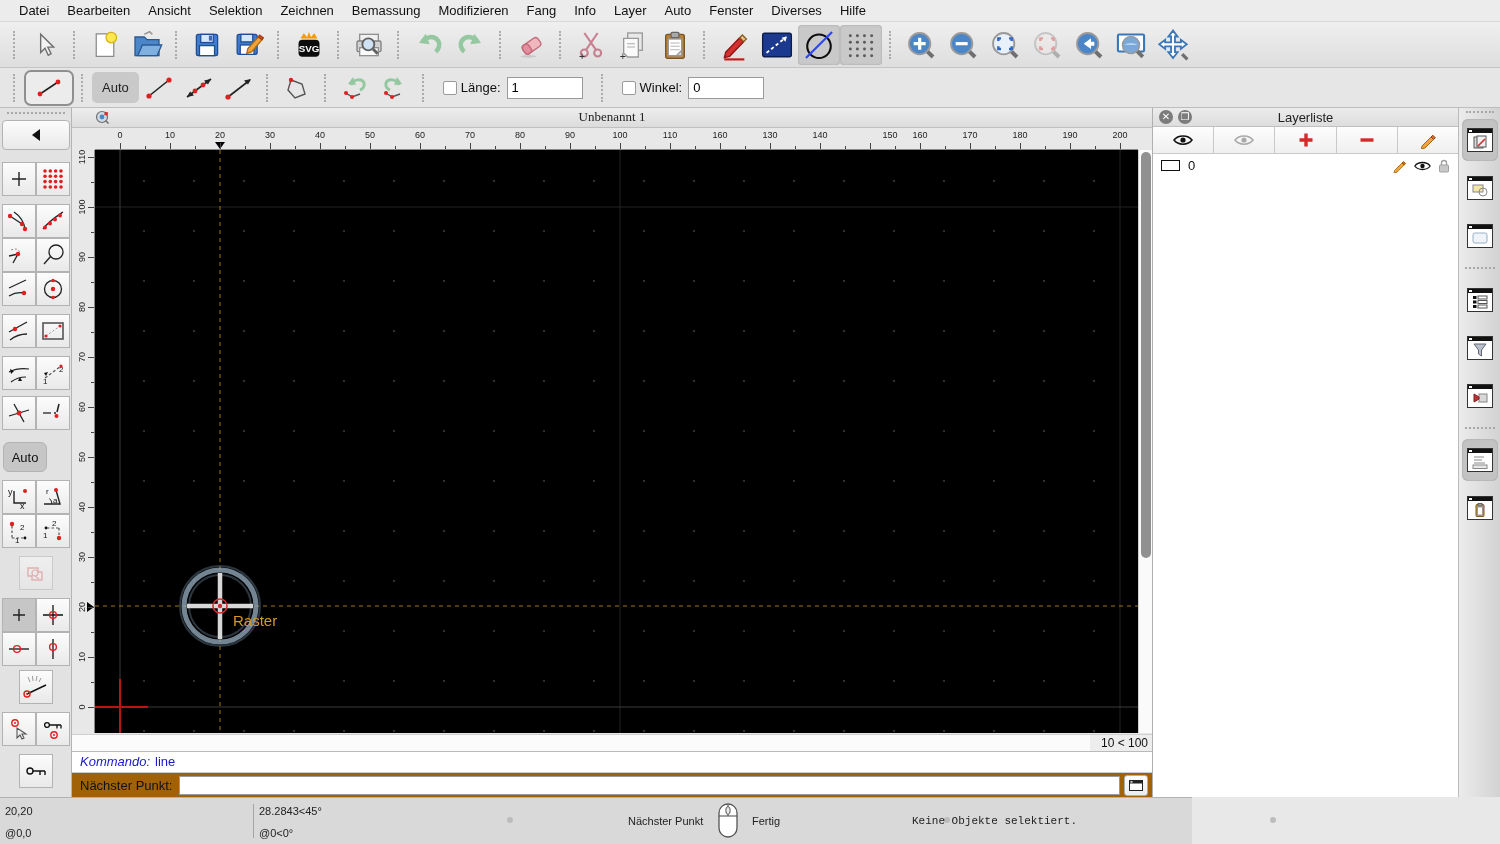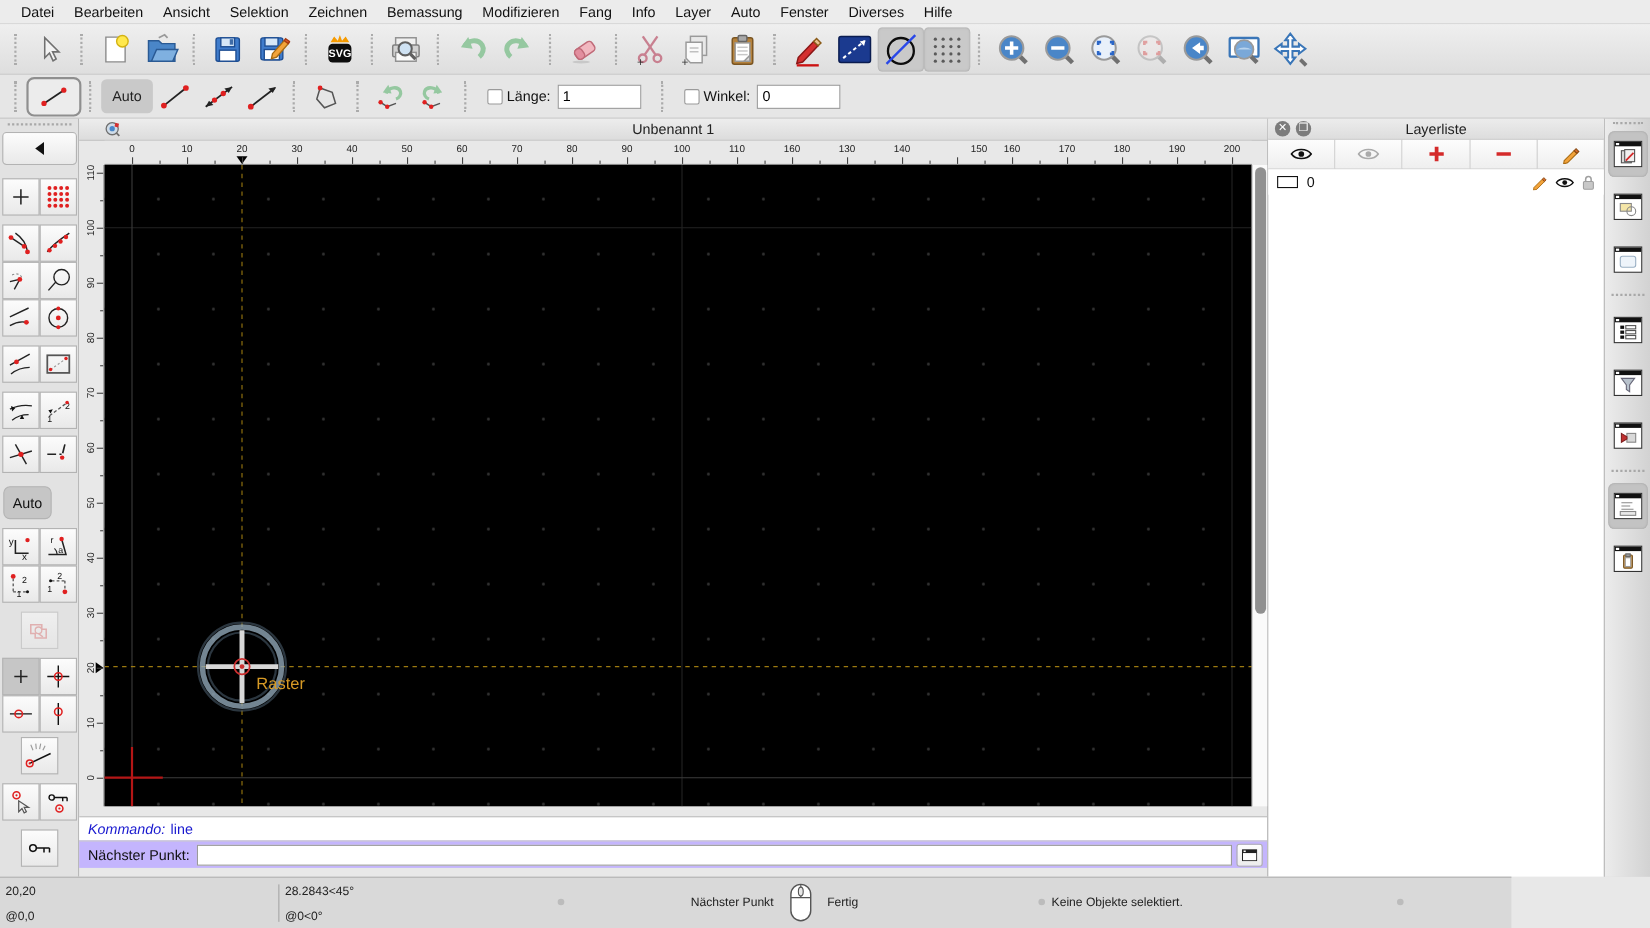--- a/index.html
+++ b/index.html
@@ -46,21 +46,21 @@
     border:1px solid #b3b3b3; display:flex; align-items:center; justify-content:center; }
   .pbtn.pressed { background:#c6c6c6; }
   .pbtn.wide { width:68px; height:30px; border-radius:4px; }
   .pbtn.autop { width:44px; height:30px; border-radius:6px; background:#c6c6c6; font-size:13px; align-self:flex-start; margin-left:3px; }
   .pbtn.disabled { opacity:.5; }
   .pal-gap8 { height:8px; flex:0 0 auto; } .pal-gap12 { height:12px; flex:0 0 auto; }
   .pal-gap6 { height:6px; flex:0 0 auto; } .pal-gap4 { height:4px; flex:0 0 auto; }
   
   .mdi { width:1080px; height:689px; display:flex; flex-direction:column; background:#e8e8e8; }
   .doc-titlebar { height:20px; background:linear-gradient(#ededed,#dcdcdc); border-bottom:1px solid #c0c0c0;
-    position:relative; display:flex; align-items:center; justify-content:center; font-size:13px; color:#222; }
+    position:relative; display:flex; align-items:center; justify-content:center; font-size:13px; color:#222;font-family:Liberation Serif, serif; }
   .doc-titlebar .doc-icon { position:absolute; left:23px; top:2px; }
   .ruler-row { height:22px; display:flex; background:#e8e8e8; }
   .ruler-corner { width:23px; height:22px; background:#e8e8e8; }
   .hruler { width:1043px; height:22px; position:relative; background:#e8e8e8; overflow:hidden;
     border-bottom:1px solid #888; }
   .hruler .lab { position:absolute; top:2px; font-size:9px; color:#222; transform:translateX(-50%); }
   .hruler .tick { position:absolute; bottom:0; width:1px; background:#444; }
   .hmarker { position:absolute; bottom:0; width:0; height:0; border-left:5px solid transparent;
     border-right:5px solid transparent; border-top:7px solid #000; transform:translateX(-50%); }
   .canvas-row { height:592px; display:flex; }
@@ -75,21 +75,21 @@
   .canvas svg { position:absolute; left:0; top:0; }
   .vscroll { width:14px; height:583px; background:#fafafa; border-left:1px solid #cfcfcf; position:relative; }
   .vscroll .thumb { position:absolute; left:2px; top:2px; width:10px; height:406px; background:#909090; border-radius:5px; }
   .hscroll-row { height:17px; background:#f4f4f4; border-top:1px solid #cfcfcf; display:flex; align-items:center; }
   .hscroll-track { flex:1; height:100%; background:#fbfbfb; }
   .grid-info { width:62px; font-size:12px; color:#111; text-align:right; padding-right:4px; background:#ededed; height:100%; line-height:16px; }
   .cmd-history { height:22px; background:#fff; border-top:1px solid #b9b9b9; font-size:13px;
     color:#1818cf; display:flex; align-items:center; padding-left:8px; }
   .cmd-history .k { font-style:italic; }
   .cmd-history .c { margin-left:5px;text-align:center; }
-  .cmd-input-row { height:25px; background:#c4b5fd; border-top:1px solid #cccccc; display:flex; align-items:center; padding:0 4px 0 8px; }
+  .cmd-input-row { height:25px; background:#a16207; border-top:1px solid #cccccc; display:flex; align-items:center; padding:0 4px 0 8px; }
   .cmd-input-row label { font-size:13px; color:#111; margin-right:6px; white-space:nowrap; }
   .cmd-input { flex:1; height:19px; border:1px solid #9a9a9a; background:#fff; font-size:13px; padding:0 4px;
     font-family:"Liberation Sans",sans-serif; }
   .cmd-winbtn { width:24px; height:21px; margin-left:4px; background:linear-gradient(#fdfdfd,#ececec);
     border:1px solid #b0b0b0; border-radius:3px; display:flex; align-items:center; justify-content:center; }
   
   .layerpanel { width:306px; height:689px; background:#fff; border-left:1px solid #b0b0b0; display:flex; flex-direction:column; }
   .lp-titlebar { height:19px; background:linear-gradient(#ececec,#dddddd); border-bottom:1px solid #c0c0c0;
     display:flex; align-items:center; position:relative; justify-content:center; font-size:13px; color:#222; }
   .lp-titlebar .circbtn { position:absolute; top:2px; width:14px; height:14px; border-radius:50%;
@@ -105,21 +105,21 @@
     display:flex; flex-direction:column; align-items:center; padding-top:3px; }
   .dock-handle { width:28px; border-top:2px dotted #a8a8a8; margin-bottom:6px; }
   .dockbtn { width:36px; height:42px; border-radius:6px; display:flex; align-items:center; justify-content:center; margin-bottom:6px; }
   .dockbtn.pressed { background:#c3c3c3; box-shadow:inset 0 0 2px #999; }
   .dock-sep { width:30px; border-top:2px dotted #a8a8a8; margin:4px 0 10px; }
   .miniwin { width:26px; height:24px; background:#fff; border:1px solid #333; position:relative; }
   .miniwin .bar { position:absolute; left:0; top:0; width:100%; height:4px; background:#111; }
   .miniwin .bar i { position:absolute; left:1px; top:1px; width:3px; height:2px; background:#fff; }
   .miniwin .body { position:absolute; left:0; top:4px; right:0; bottom:0; display:flex; align-items:center; justify-content:center; }
   
-  .statusbar { position:absolute; left:0; top:797px; width:1374px; height:47px; background:#d9d9d9;
+  .statusbar { position:absolute; left:0; top:797px; width:1192px; height:47px; background:#d9d9d9;
     border-top:1px solid #b2b2b2; font-size:11px; color:#222; }
   .statusbar .abs { position:absolute; white-space:nowrap; }
   .sbdot { width:6px; height:6px; border-radius:50%; background:#bcbcbc; }
   .sbar-sep { position:absolute; top:6px; height:34px; width:1px; background:#a5a5a5; }
 </style>
 </head>
 <body>
 
 <div id="app">
 
@@ -833,20 +833,24 @@
               <circle cx="125" cy="456" r="7" fill="none" stroke="#cc3030" stroke-width="1.6"></circle>
               <circle cx="125" cy="456" r="2.2" fill="#cc3030"></circle>
             </g>
             <text x="138" y="476" font-size="15" fill="#d79a25" font-family="Liberation Sans, sans-serif">Raster</text>
           </svg>
         </div>
         <div class="vscroll">
           <div class="thumb"></div>
         </div>
       </div>
+      <div class="hscroll-row">
+        <div class="hscroll-track"></div>
+        <div class="grid-info">10 &lt; 100</div>
+      </div>
       <div class="cmd-history">
         <span class="k">Kommando:</span>
         <span class="c">line</span>
       </div>
       <div class="cmd-input-row">
         <label>Nächster Punkt:</label>
         <input class="cmd-input" value="" style="">
         <div class="cmd-winbtn">
           <svg width="14" height="11" viewBox="0 0 14 11">
             <rect x="0.5" y="0.5" width="13" height="10" fill="#fff" stroke="#222"></rect>
@@ -1039,16 +1043,16 @@
     <span class="abs sbdot" style="left:507px; top:19px;"></span>
     <span class="abs" style="left:628px; top:17px;">Nächster Punkt</span>
     <svg class="abs" style="left:714px; top:4px;" width="28" height="38" viewBox="0 0 28 38">
       <rect x="5" y="2" width="18" height="33" rx="9" fill="#fff" stroke="#555" stroke-width="1.3"></rect>
       <line x1="14" y1="2" x2="14" y2="14" stroke="#555" stroke-width="1.1"></line>
       <line x1="5" y1="14" x2="23" y2="14" stroke="#555" stroke-width="1.1"></line>
       <ellipse cx="14" cy="8.5" rx="2.2" ry="4" fill="#e8e8e8" stroke="#555" stroke-width="1"></ellipse>
     </svg>
     <span class="abs" style="left:752px; top:17px;">Fertig</span>
     <span class="abs sbdot" style="left:944px; top:19px;"></span>
-    <span class="abs" style="left:956px; top:17px;">Keine Objekte selektiert.</span>
+    <span class="abs" style="left:912px; top:17px;font-family:Liberation Mono, monospace;">Keine Objekte selektiert.</span>
     <span class="abs sbdot" style="left:1270px; top:19px;"></span>
   </div>
 </div>
 
 </body></html>

